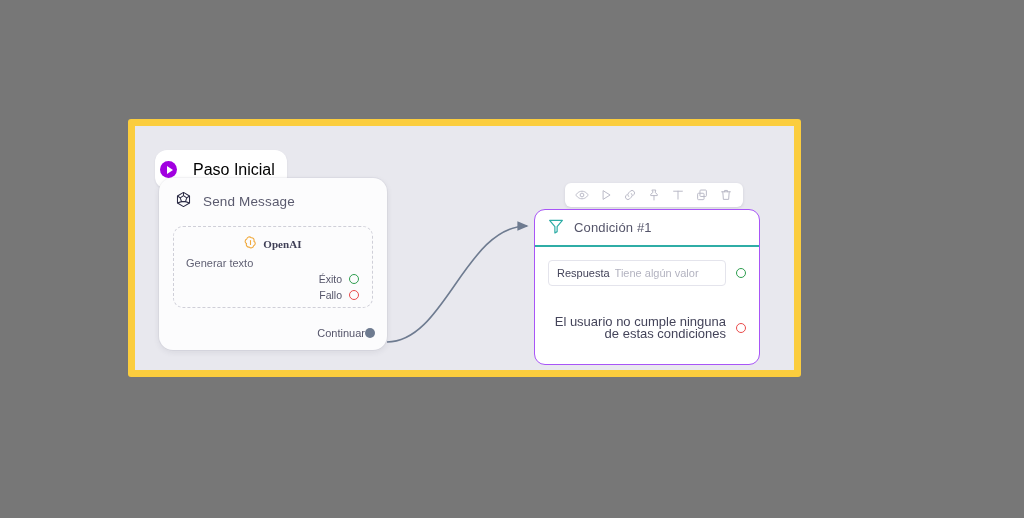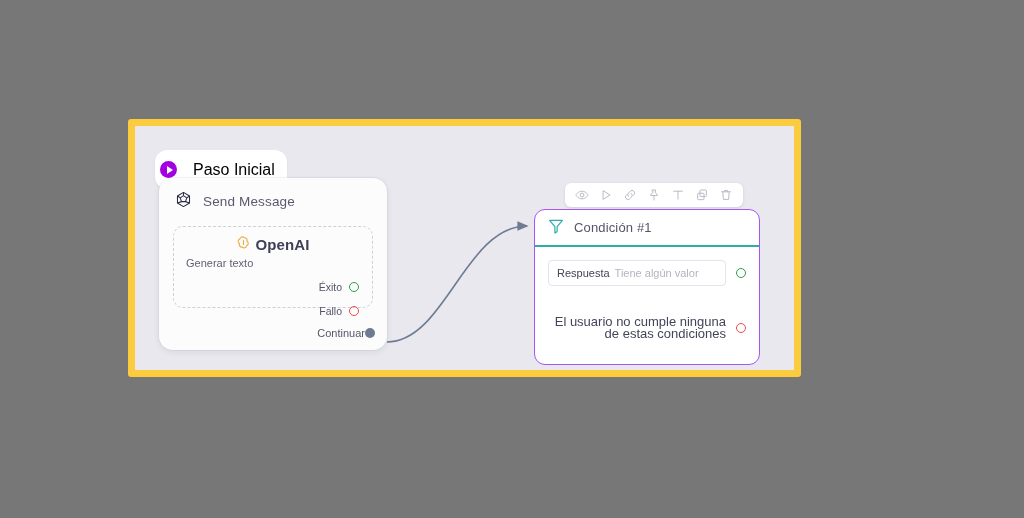--- a/index.html
+++ b/index.html
@@ -115,37 +115,38 @@
     box-sizing: border-box;
     height: 82px;
   }
   #openai-row {
     display: flex;
     align-items: center;
     justify-content: center;
     gap: 6px;
   }
   #openai-label {
-    font-size: 15px;
+    font-size: 11px;
     font-weight: bold;
     color: #3f3f56;
     letter-spacing: .1px;
+    font-family: Liberation Serif, serif;
   }
   #openai-subtitle {
     margin-top: 4px;
     text-align: left;
     font-size: 11px;
     color: #5f5f72;
   }
   .port-row {
     display: flex;
     align-items: center;
     justify-content: flex-end;
     gap: 7px;
-    margin-top: 12px;
+    margin-top: 4px;
     padding-right: 1px;
   }
   .port-row .port-label {
     font-size: 10.5px;
     color: #55556a;
   }
   .port-ring {
     width: 10px;
     height: 10px;
     border-radius: 50%;

